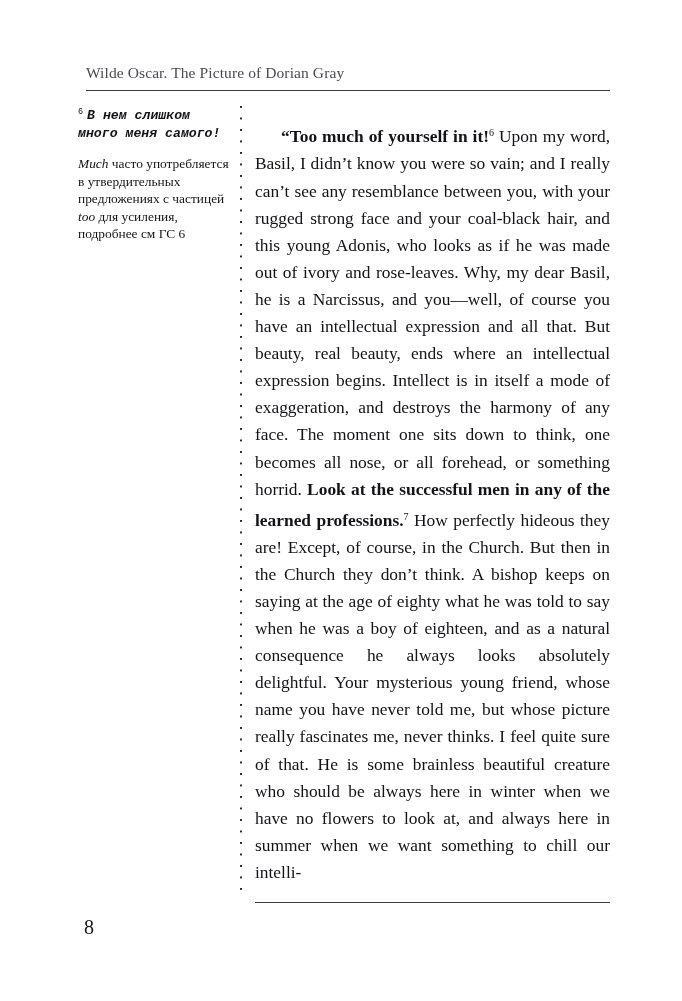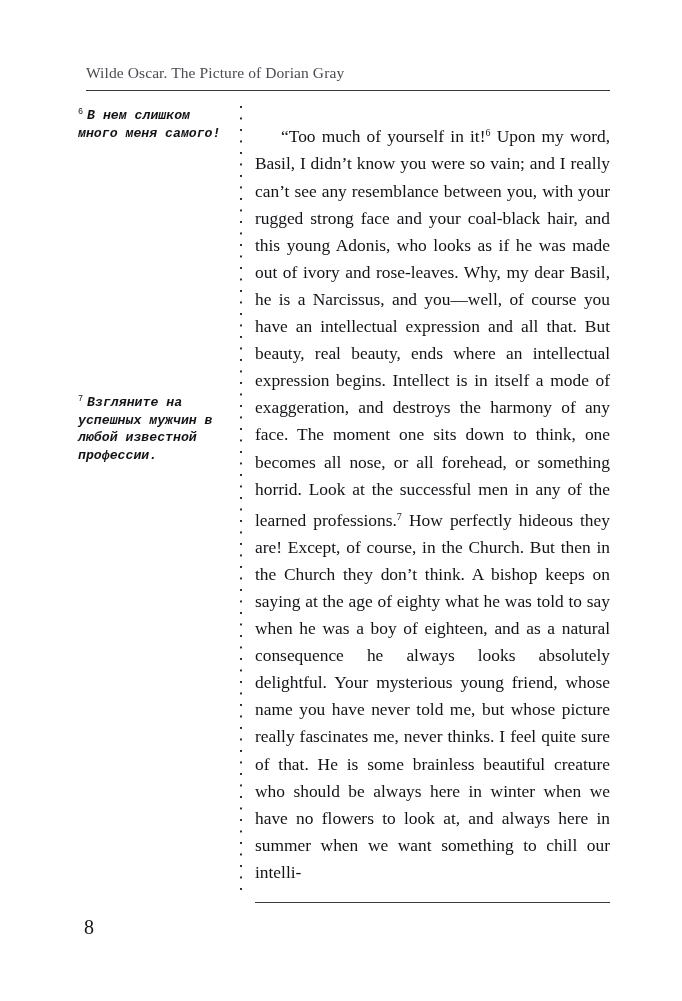--- a/index.html
+++ b/index.html
@@ -103,21 +103,21 @@
   
   .body-par {
     font-size: 17.4px;
     line-height: 27.1px;
     text-align: justify;
     text-indent: 26px;
     color: #131317;
     hyphens: none;
   }
   .body-par b {
-    font-weight: normal;
+    font-weight: bold;
   }
   .body-par .sup-marker {
     font-size: 10px;
     vertical-align: 6px;
     font-weight: normal;
   }
 
   .foot-rule {
     position: absolute;
     left: 255px;
@@ -142,26 +142,26 @@
 
   <div class="running-head">Wilde Oscar. The Picture of Dorian Gray</div>
   <div class="head-rule"></div>
 
   <div class="margin-col">
 
     <div class="note-block">
       <div class="note-translation"><span class="sup-marker">6</span><span>В нем слишком много меня самого!</span></div>
     </div>
 
+    <div class="note-block">
+      <div class="note-gloss"><em>Much</em><span> часто употребляется в утвердительных предложениях с частицей </span><em>too</em><span> для усиления, подробнее см ГС 6</span></div>
+    </div>
 
     <div class="gap-lg"></div>
 
-    <div class="note-block">
-      <div class="note-translation"><span class="sup-marker">7</span><span>Взгляните на успешных мужчин в любой известной профессии.</span></div>
-    </div>
 
 
     <div class="gap-sm"></div>
 
 
   </div>
 
   <div class="dotted-rule"></div>
 
   <div class="body-col">

